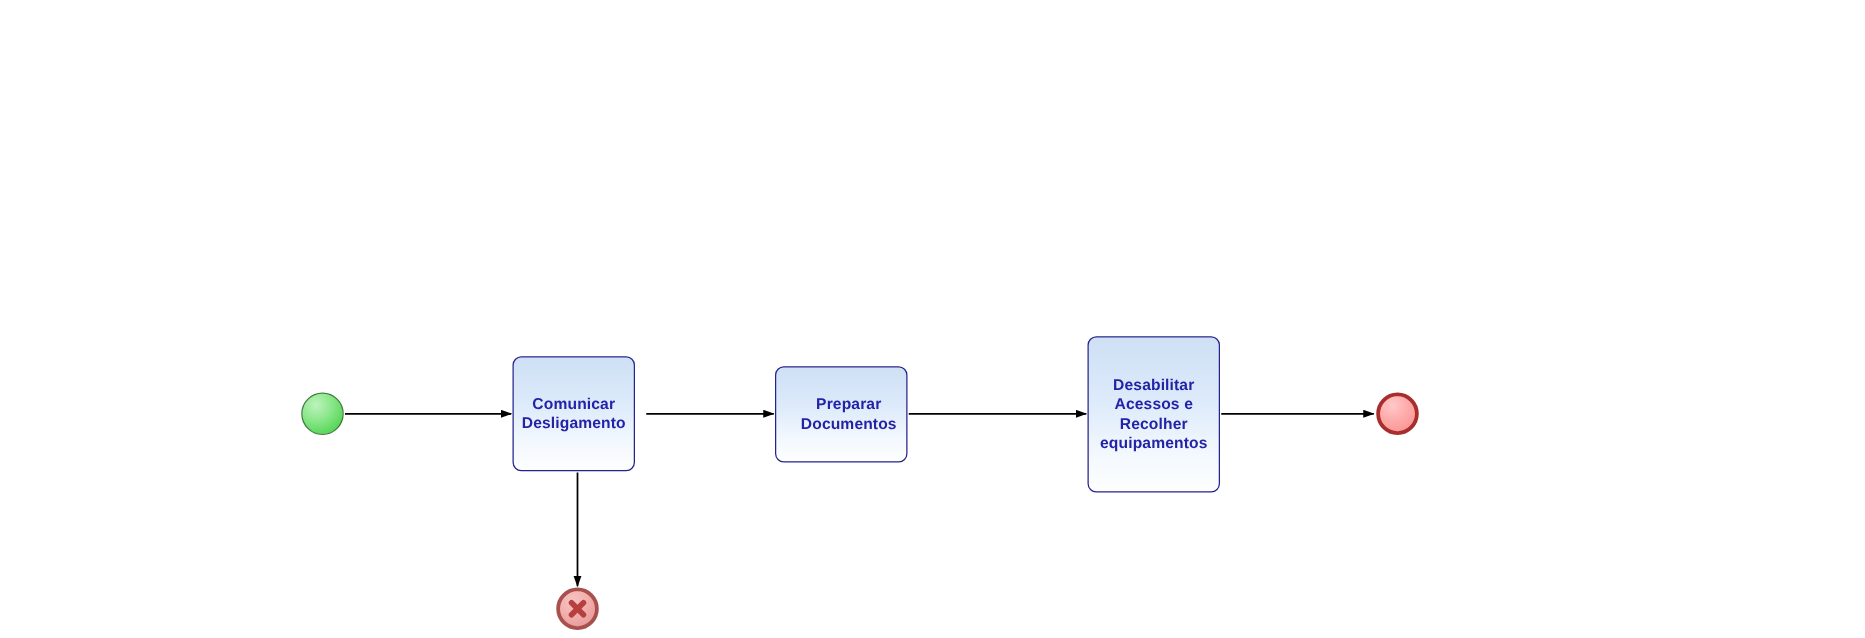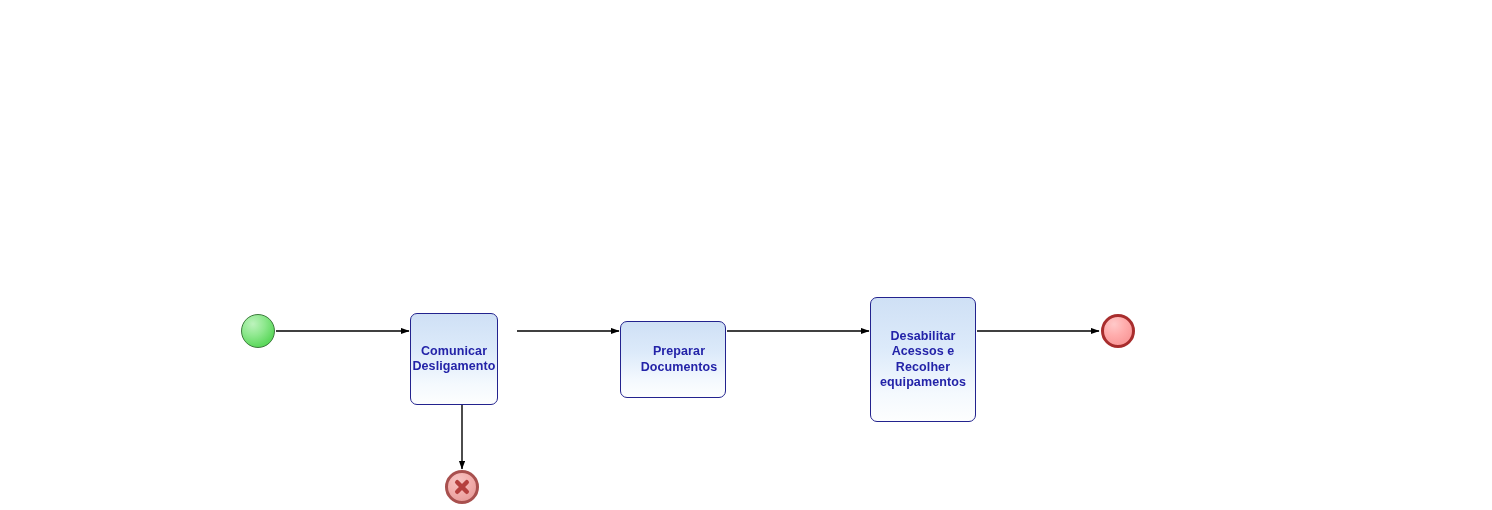--- a/index.html
+++ b/index.html
@@ -31,21 +31,20 @@
   .task {
     position: absolute;
     box-sizing: border-box;
     border: 1.6px solid #23238E;
     border-radius: 7px;
     background: linear-gradient(to bottom, #cfe0f5 0%, #dceafa 40%, #f4f9fe 78%, #fdfefe 100%);
     display: flex;
     align-items: center;
     justify-content: center;
     text-align: center;
-    margin-top: 28px;
   }
   .task-label {
     color: #2323a8;
     font-family: "Liberation Sans", sans-serif;
     font-size: 12.5px;
     font-weight: bold;
     line-height: 15.5px;
     letter-spacing: 0.1px;
     padding: 0 4px;
     white-space: pre-line;
@@ -94,21 +93,21 @@
 
     <line x1="727" y1="331" x2="869" y2="331" stroke="#000000" stroke-width="1.4" marker-end="url(#arrowhead)"></line>
 
     <line x1="977" y1="331" x2="1099" y2="331" stroke="#000000" stroke-width="1.4" marker-end="url(#arrowhead)"></line>
 
     <line x1="462" y1="378" x2="462" y2="469" stroke="#000000" stroke-width="1.4" marker-end="url(#arrowhead)"></line>
   </svg>
 
   <div class="event event-start" style="left:241px; top:314px; width:34px; height:34px;"></div>
 
-  <div class="task" style="left:410px; top:285px; width:88px; height:92px;">
+  <div class="task" style="left:410px; top:285px; width:98px; height:92px;">
     <span class="task-label">Comunicar
 Desligamento</span>
   </div>
 
   <div class="task" style="left:620px; top:293px; width:106px; height:77px;padding-left:12px;">
     <span class="task-label">Preparar
 Documentos</span>
   </div>
 
   <div class="task" style="left:870px; top:269px; width:106px; height:125px;">

